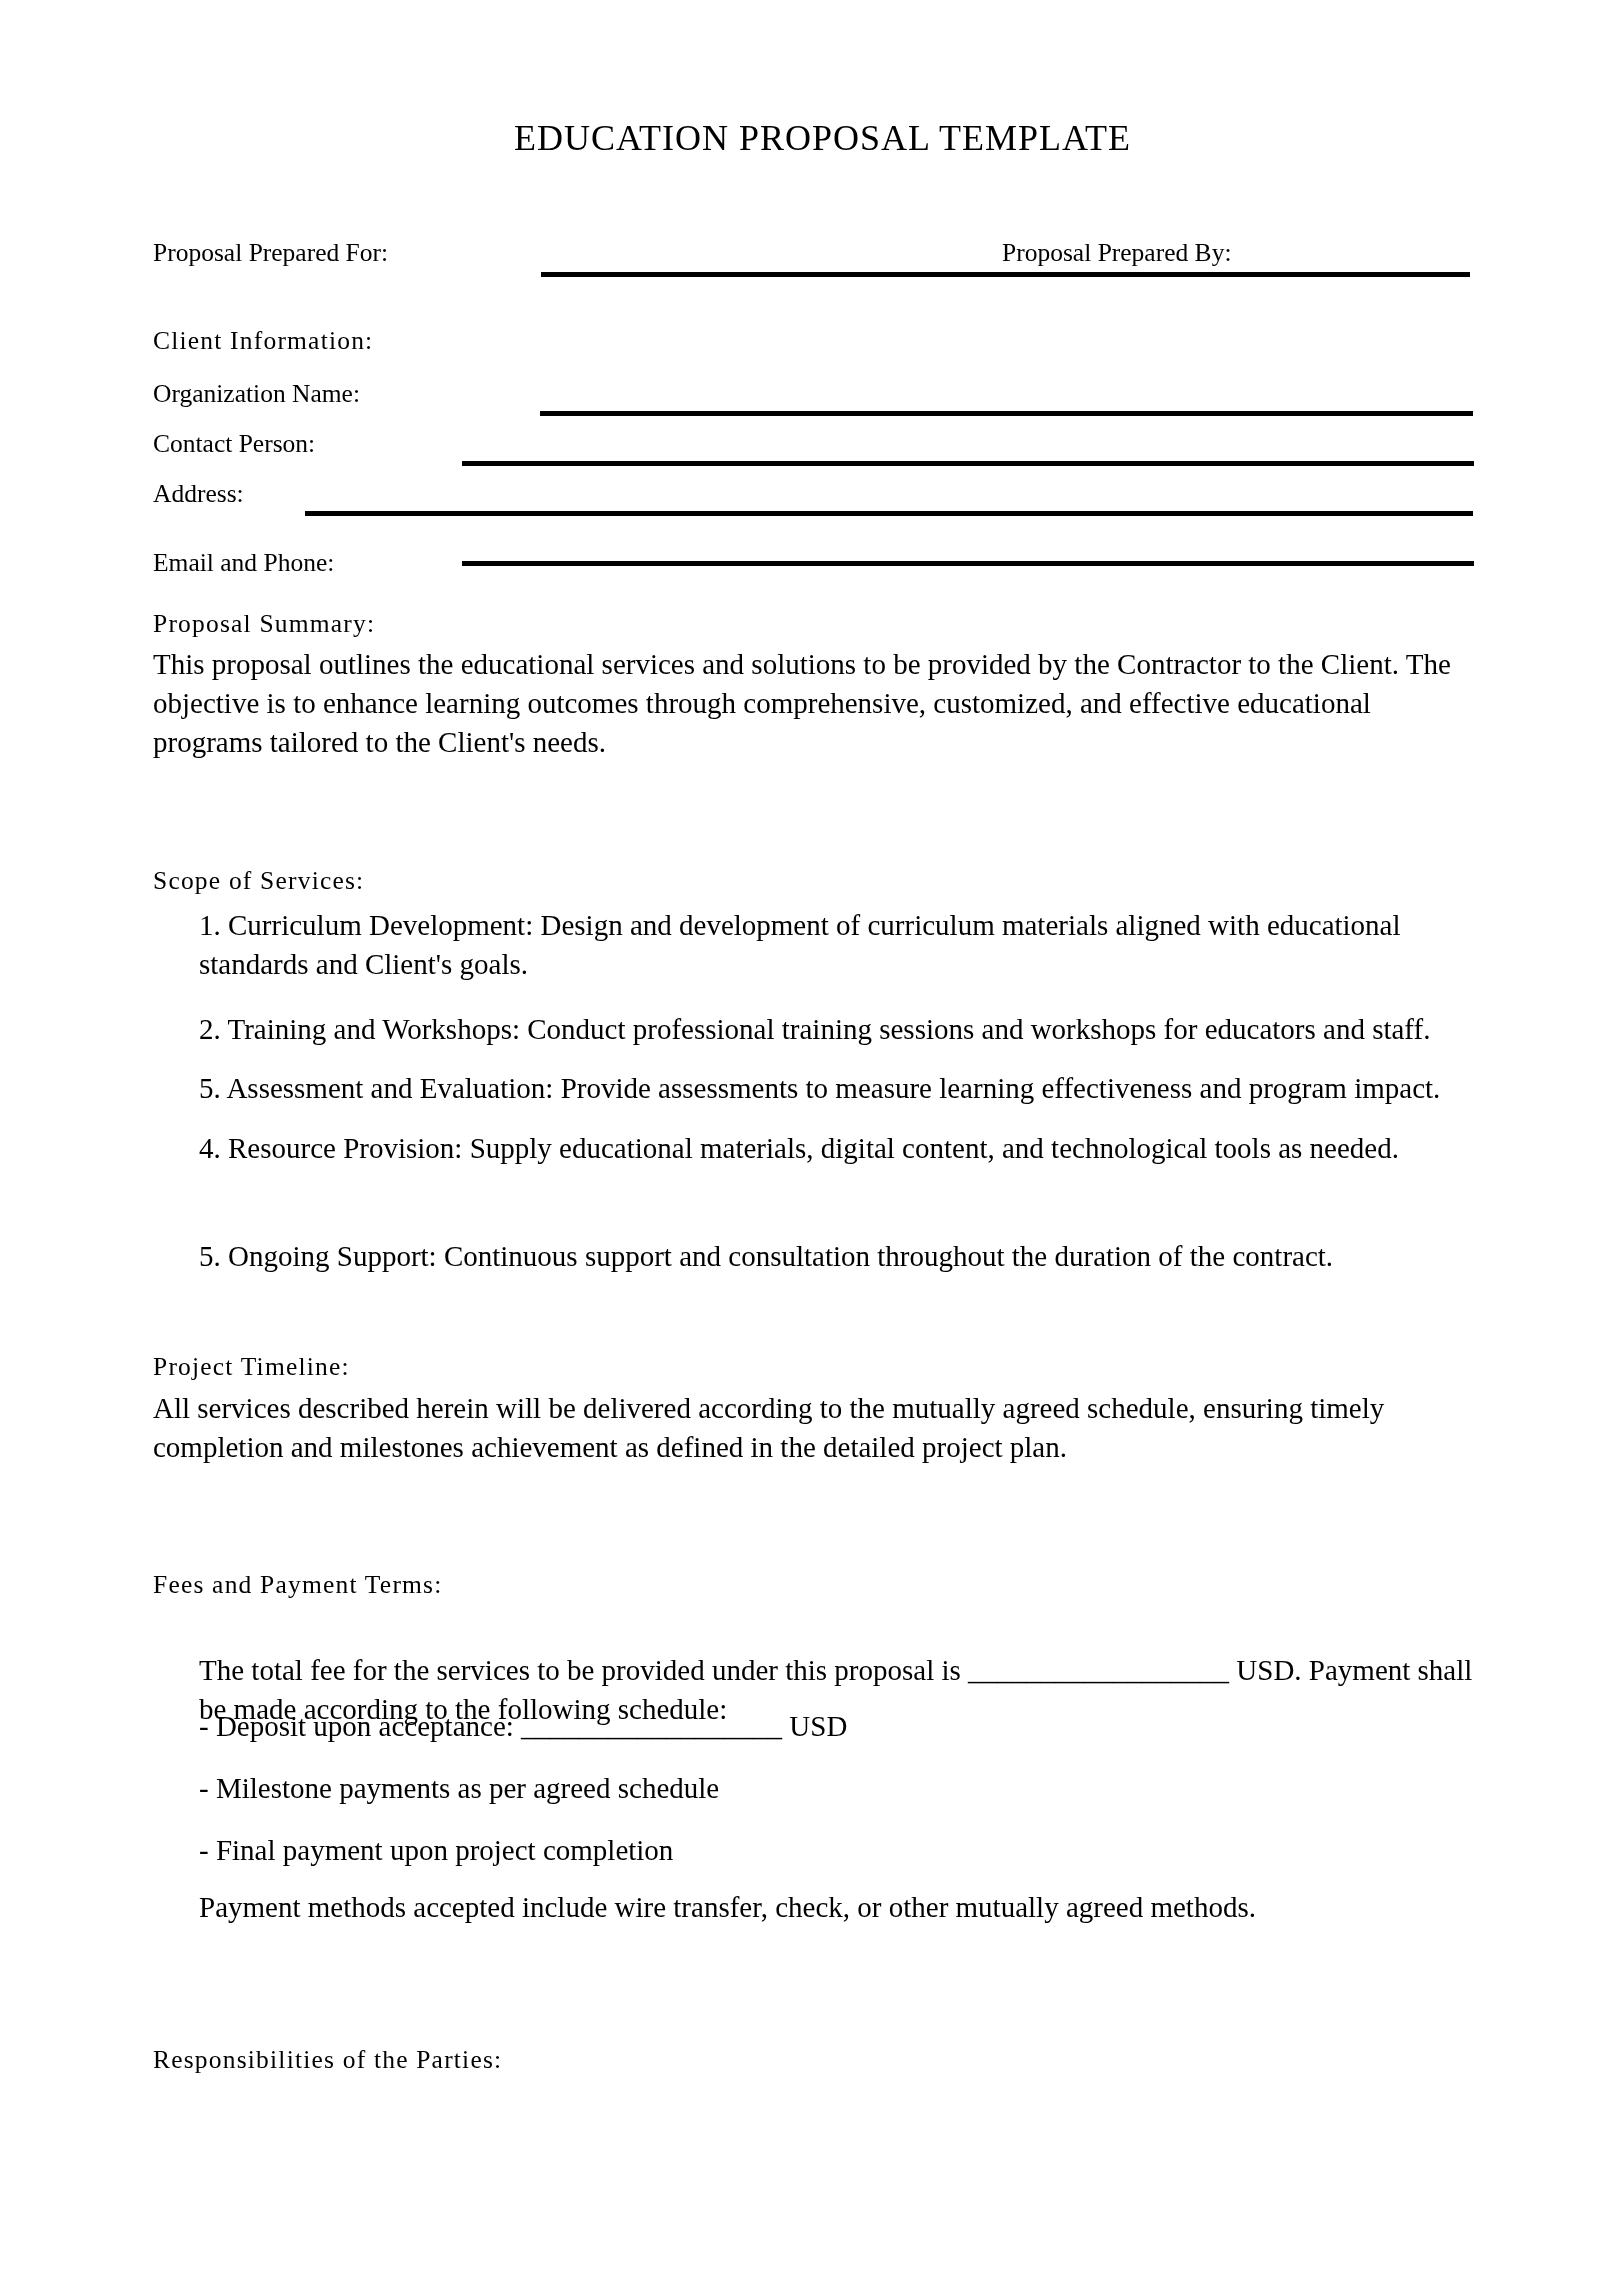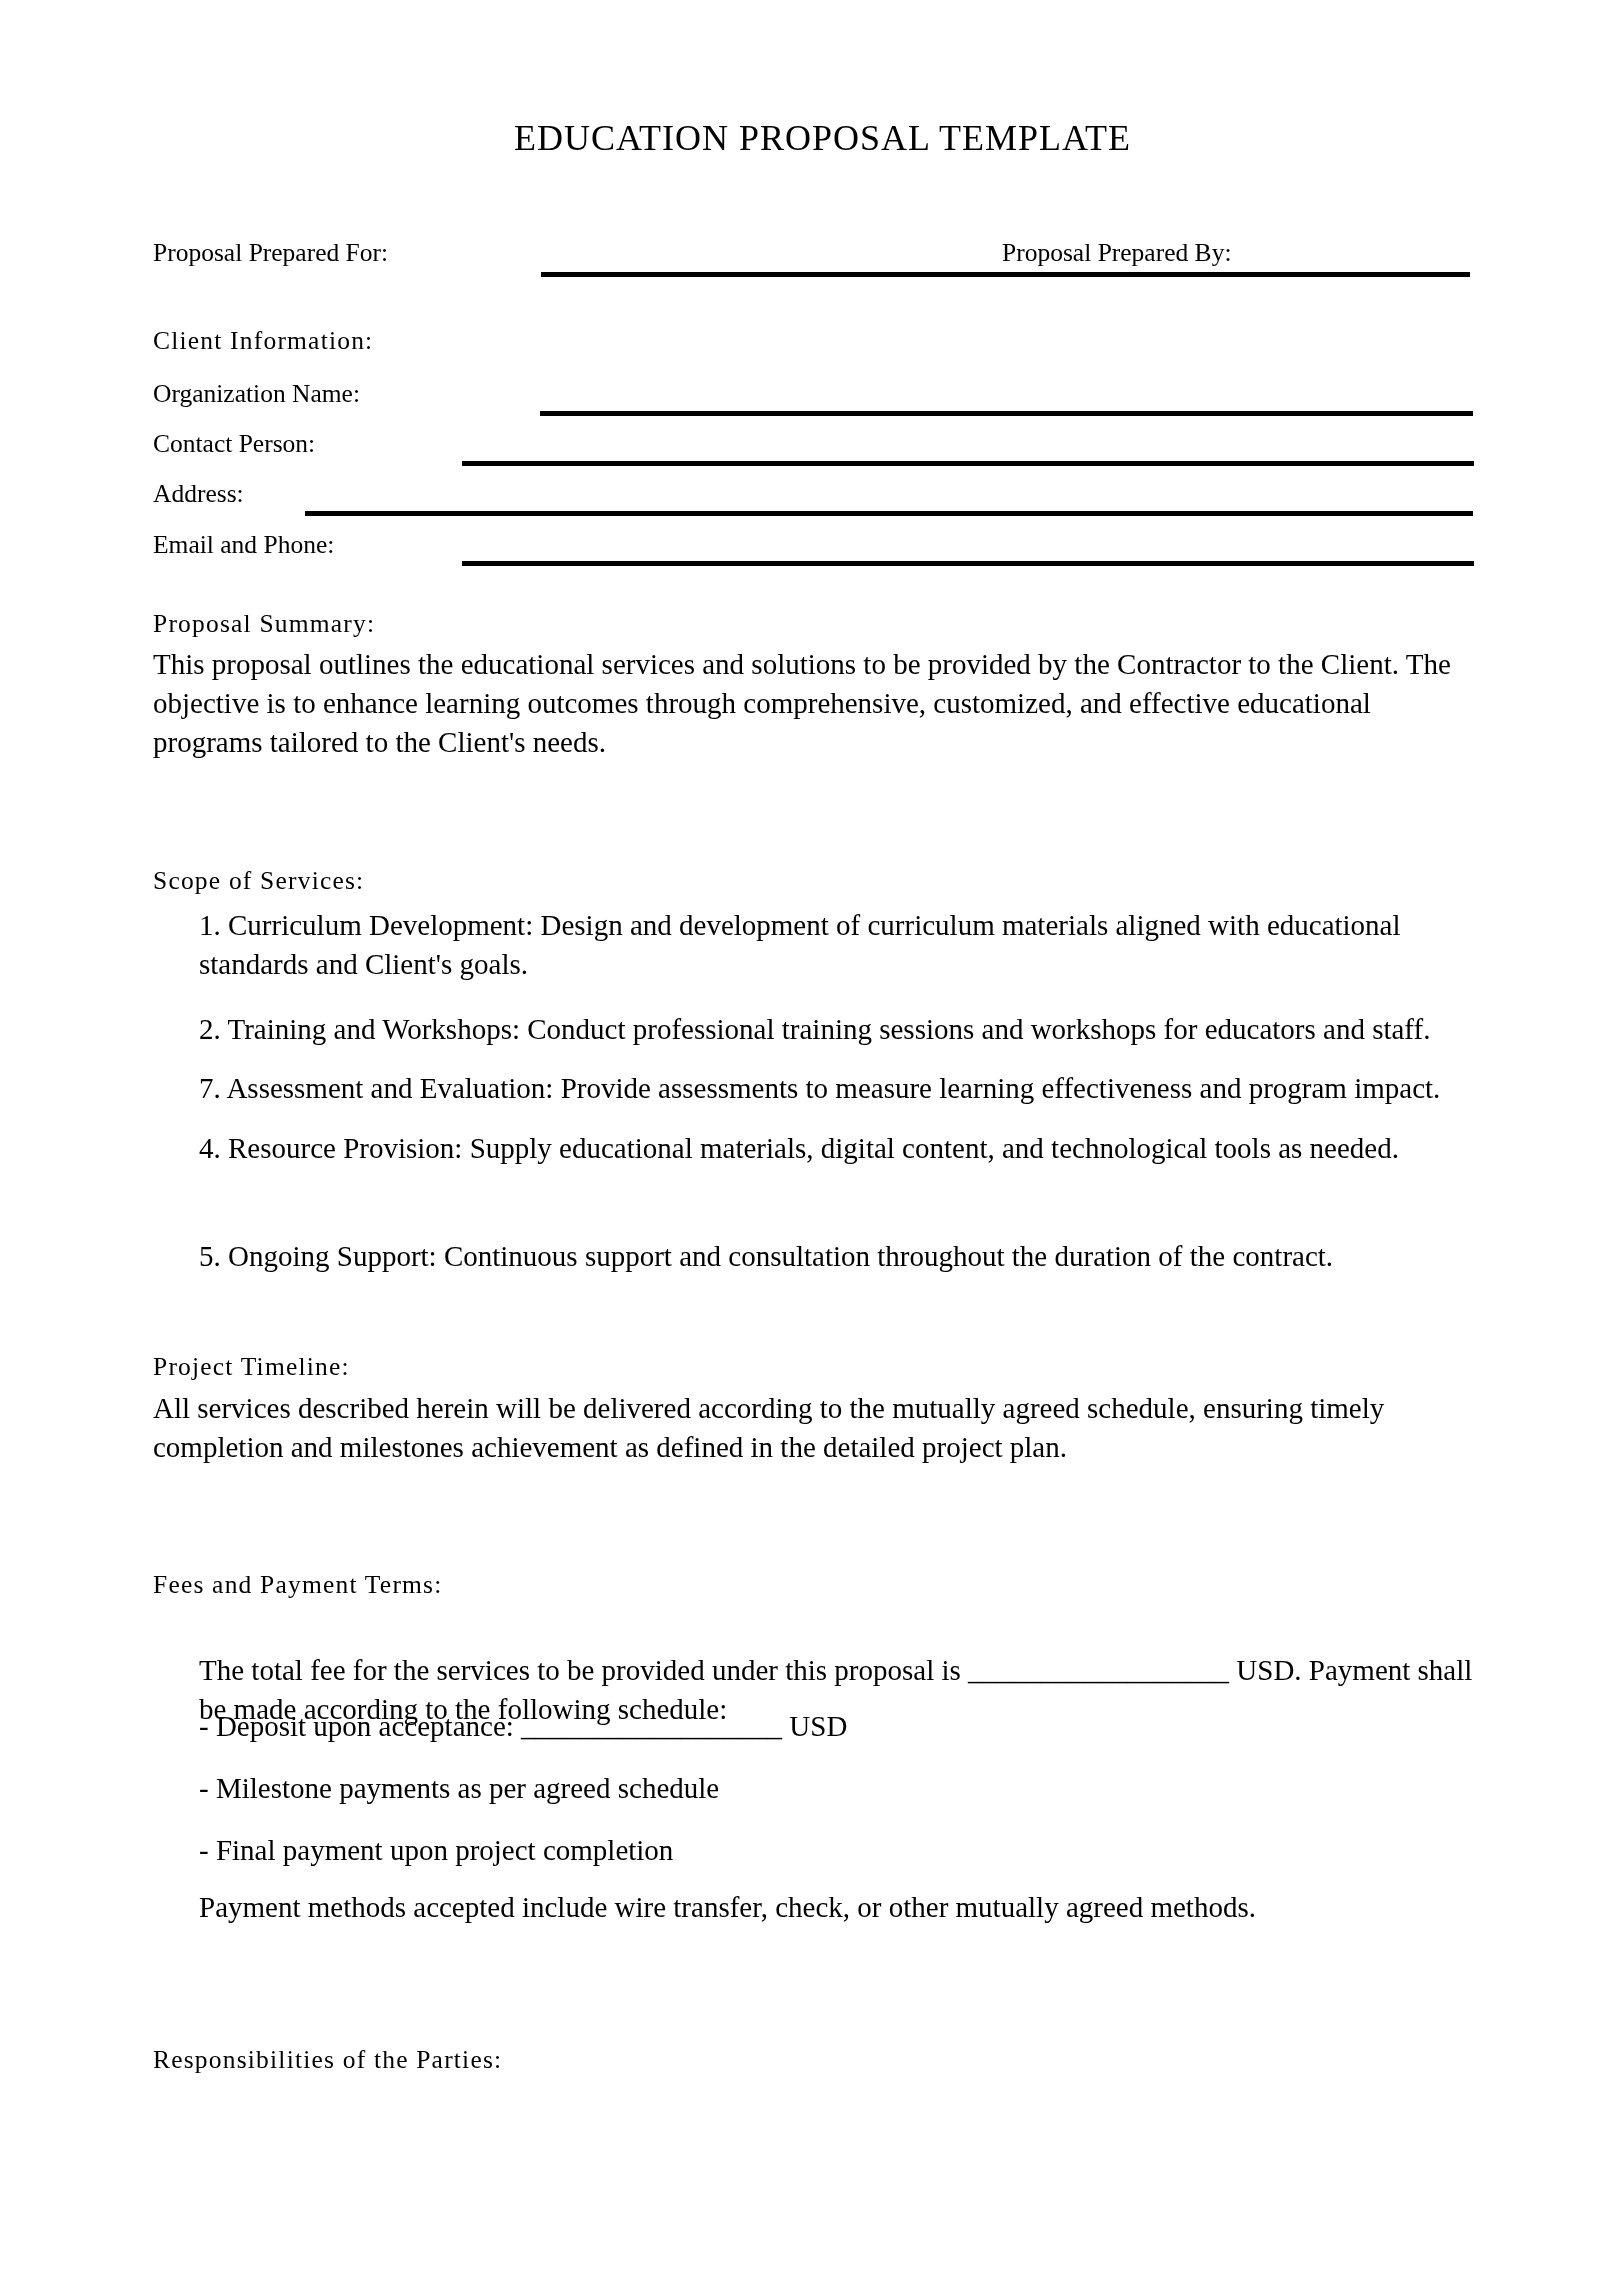--- a/index.html
+++ b/index.html
@@ -66,30 +66,30 @@
 
   <div class="txt" style="left:153px; top:374px;">Organization Name:</div>
   <div class="hline" style="left:540px; top:411px; width:933px;"></div>
 
   <div class="txt" style="left:153px; top:424px;">Contact Person:</div>
   <div class="hline" style="left:462px; top:461px; width:1012px;"></div>
 
   <div class="txt" style="left:153px; top:474px;">Address:</div>
   <div class="hline" style="left:305px; top:511px; width:1168px;"></div>
 
-  <div class="txt" style="left:153px; top:525px;text-align:right;">Email and Phone:</div>
+  <div class="txt" style="left:153px; top:543px;text-align:right;">Email and Phone:</div>
   <div class="hline" style="left:462px; top:561px; width:1012px;"></div>
 
   <div class="txt heading" style="left:153px; top:604px;">Proposal Summary:</div>
   <div class="para" style="left:153px; top:645px; width:1320px;">This proposal outlines the educational services and solutions to be provided by the Contractor to the Client. The objective is to enhance learning outcomes through comprehensive, customized, and effective educational programs tailored to the Client's needs.</div>
 
   <div class="txt heading" style="left:153px; top:861px;">Scope of Services:</div>
   <div class="para" style="left:199px; top:906px; width:1274px;">1. Curriculum Development: Design and development of curriculum materials aligned with educational standards and Client's goals.</div>
   <div class="para" style="left:199px; top:1010px; width:1274px;">2. Training and Workshops: Conduct professional training sessions and workshops for educators and staff.</div>
-  <div class="para" style="left:199px; top:1069px; width:1274px;">7. Assessment and Evaluation: Provide assessments to measure learning effectiveness and program impact.</div>
+  <div class="para" style="left:199px; top:1069px; width:1274px;">5. Assessment and Evaluation: Provide assessments to measure learning effectiveness and program impact.</div>
   <div class="para" style="left:199px; top:1129px; width:1274px;">4. Resource Provision: Supply educational materials, digital content, and technological tools as needed.</div>
   <div class="para" style="left:199px; top:1193px; width:1274px;margin-top:44px;">5. Ongoing Support: Continuous support and consultation throughout the duration of the contract.</div>
 
   <div class="txt heading" style="left:153px; top:1347px;">Project Timeline:</div>
   <div class="para" style="left:153px; top:1389px; width:1320px;">All services described herein will be delivered according to the mutually agreed schedule, ensuring timely completion and milestones achievement as defined in the detailed project plan.</div>
 
   <div class="txt heading" style="left:153px; top:1565px;">Fees and Payment Terms:</div>
   <div class="para" style="left:199px; top:1609px; width:1274px;margin-top:42px;">The total fee for the services to be provided under this proposal is __________________ USD. Payment shall be made according to the following schedule:</div>
   <div class="para" style="left:199px; top:1707px; width:1274px;">- Deposit upon acceptance: __________________ USD</div>
   <div class="para" style="left:199px; top:1831px; width:1274px;">- Final payment upon project completion</div>

